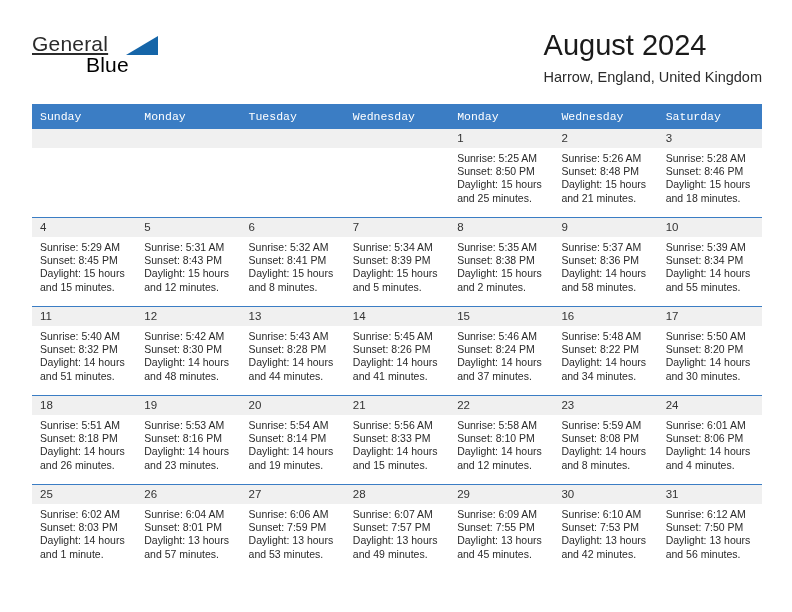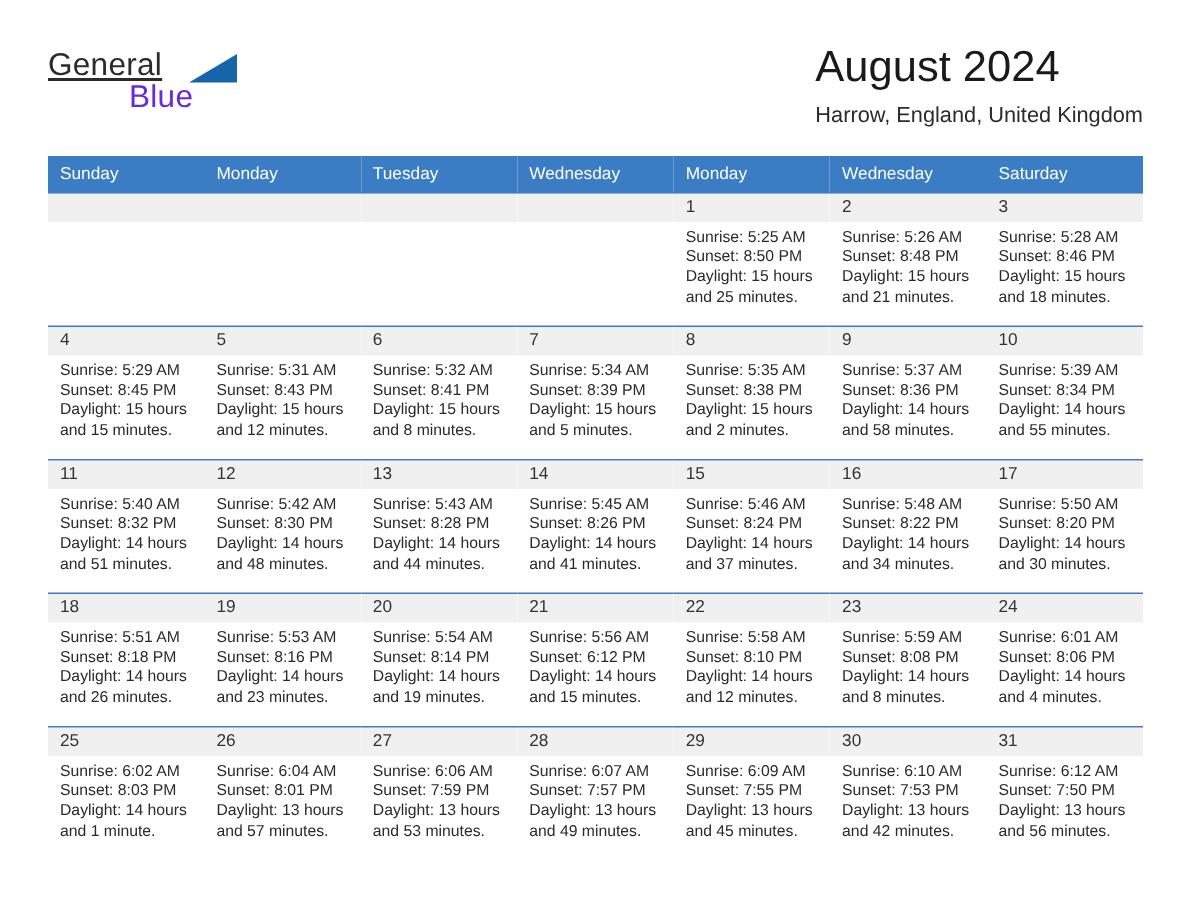--- a/index.html
+++ b/index.html
@@ -46,21 +46,21 @@
     color: #2b2b2b;
     font-family: "Liberation Sans", sans-serif;
     text-decoration: underline;
   }
   .brand-blue {
     position: absolute;
     left: 54px;
     top: 21px;
     font-size: 21px;
     letter-spacing: 0.2px;
-    color: #6d28d9;
+    color: #000000;
     font-family: "Liberation Sans", sans-serif;
   }
   .brand-triangle {
     position: absolute;
     left: 94px;
     top: 4px;
     width: 0;
     height: 0;
     border-left: 32px solid transparent;
     border-bottom: 19px solid #1565a8;
@@ -98,20 +98,21 @@
   }
   .calendar th {
     background: #3b7dc4;
     color: #ffffff;
     font-size: 11.5px;
     font-weight: normal;
     text-align: left;
     padding: 5px 0 5px 8px;
     height: 14px;
     border: none;
+    font-family: Liberation Mono, monospace;
   }
   .calendar td {
     vertical-align: top;
     padding: 0;
     border-top: 1px solid #3b7dc4;
     width: 104.28px;
     height: 88px;
     background: #ffffff;
   }
   .calendar tr.week-row td {
@@ -396,21 +397,21 @@
             <div>Sunrise: 5:54 AM</div>
             <div>Sunset: 8:14 PM</div>
             <div>Daylight: 14 hours</div>
             <div>and 19 minutes.</div>
           </div>
         </td>
         <td>
           <span class="daynum">21</span>
           <div class="cell-lines">
             <div>Sunrise: 5:56 AM</div>
-            <div>Sunset: 6:12 PM</div>
+            <div>Sunset: 8:33 PM</div>
             <div>Daylight: 14 hours</div>
             <div>and 15 minutes.</div>
           </div>
         </td>
         <td>
           <span class="daynum">22</span>
           <div class="cell-lines">
             <div>Sunrise: 5:58 AM</div>
             <div>Sunset: 8:10 PM</div>
             <div>Daylight: 14 hours</div>

